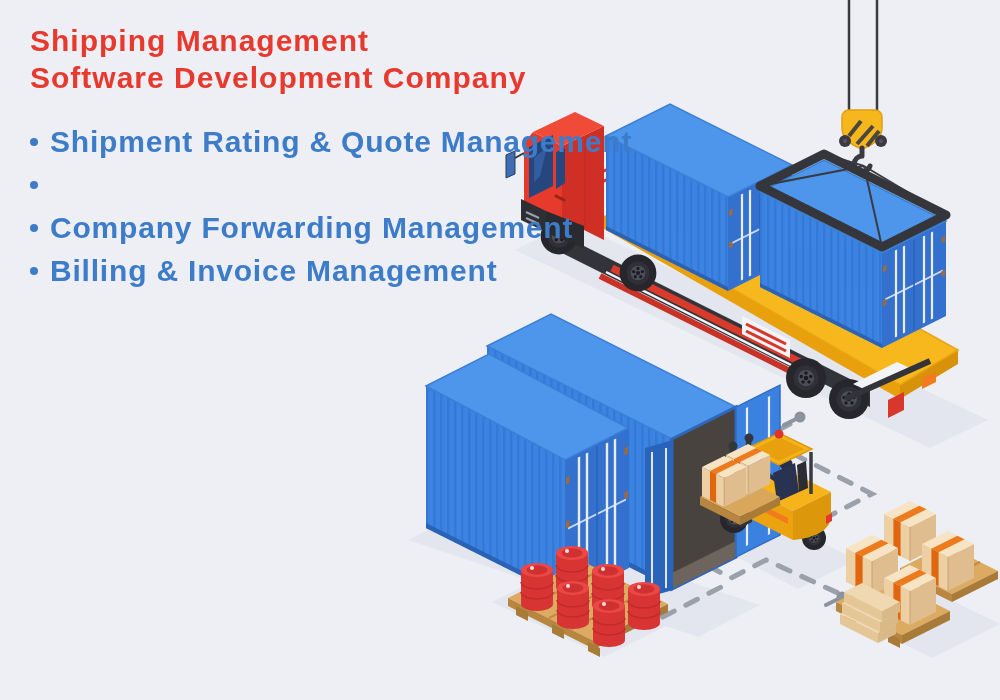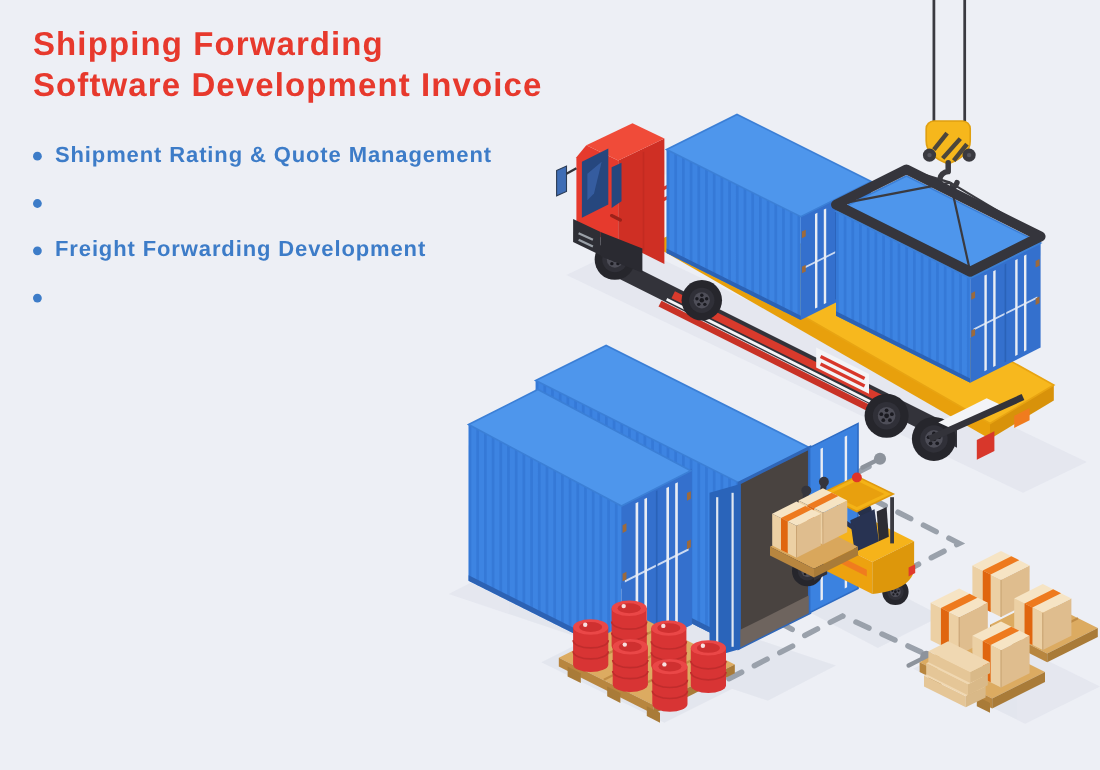--- a/index.html
+++ b/index.html
@@ -2,49 +2,50 @@
 <html><head>
 <meta charset="utf-8">
 <style>
   html,body{margin:0;padding:0;background:#dfe2ea;}
   .stage{position:relative;width:1000px;height:700px;background:#edeff5;overflow:hidden;
          font-family:"Liberation Sans","DejaVu Sans",sans-serif;}
   .copy{position:absolute;left:30px;top:22px;z-index:3;}
   .title{margin:0;font-size:30px;font-weight:bold;line-height:37px;letter-spacing:1px;color:#e7392d;}
   .title span{display:block;}
   .features{list-style:none;margin:24px 0 0 0;padding:0;}
-  .features li{display:flex;align-items:center;height:43px;font-size:20px;font-weight:600;
+  .features li{display:flex;align-items:center;height:43px;font-size:30px;font-weight:600;
                letter-spacing:.8px;color:#3d7cc8;}
   .dot{width:8px;height:8px;border-radius:50%;background:#3d7cc8;margin-right:12px;flex:0 0 auto;}
   svg.art{position:absolute;left:0;top:0;z-index:1;}
 </style>
 </head>
 <body>
 
 <div class="stage">
 
   <div class="copy">
     <h1 class="title">
-      <span>Shipping Forwarding</span>
-      <span>Software Development Invoice</span>
+      <span>Shipping Management</span>
+      <span>Software Development Company</span>
     </h1>
     <ul class="features">
       <li>
           <span class="dot"></span>
           <span>Shipment Rating &amp; Quote Management</span>
         </li>
       <li>
           <span class="dot"></span>
         </li>
       <li>
           <span class="dot"></span>
-          <span>Freight Forwarding Development</span>
+          <span>Company Forwarding Management</span>
         </li>
       <li>
           <span class="dot"></span>
+          <span>Billing &amp; Invoice Management</span>
         </li>
     </ul>
   </div>
 
   <svg class="art" width="1000" height="700" viewBox="0 0 1000 700">
     <defs>
       <g id="wheel">
         <circle r="20" fill="#26262c"></circle>
         <circle r="12.5" fill="#303038"></circle>
         <circle r="8" fill="#4e4e58"></circle>

